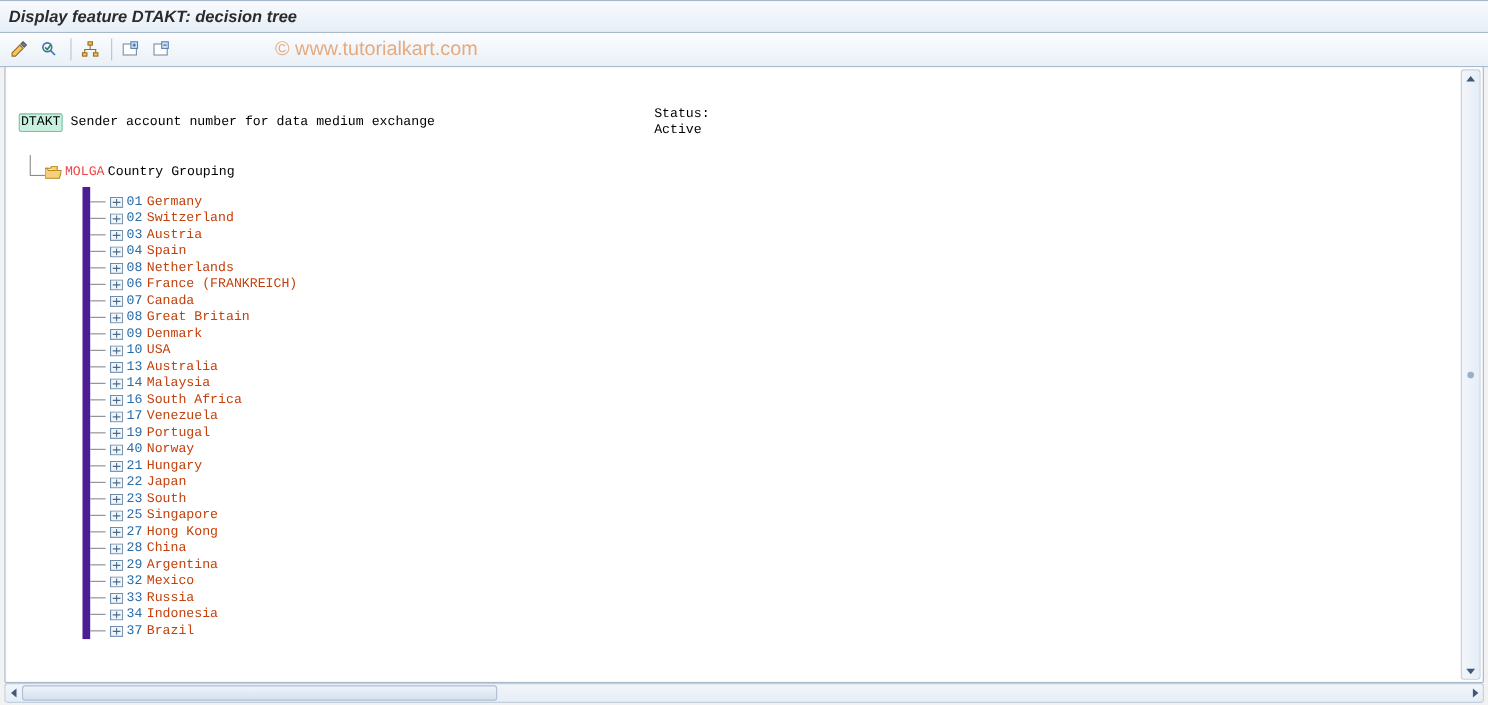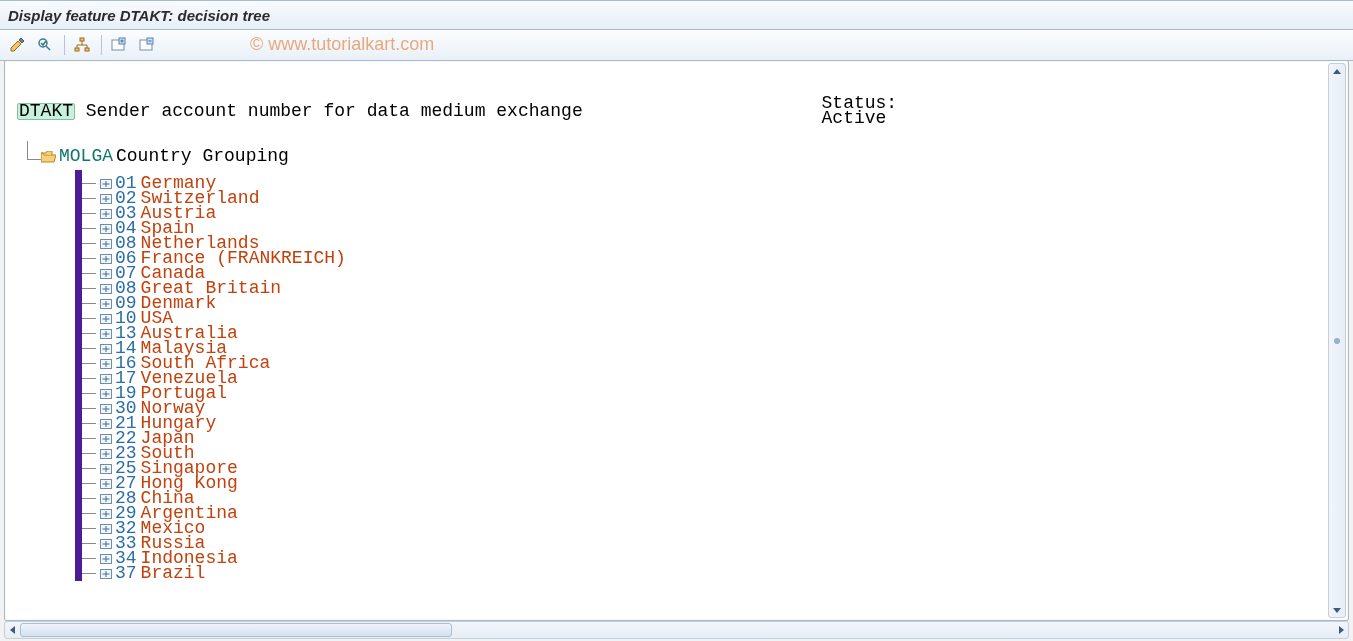--- a/index.html
+++ b/index.html
@@ -74,21 +74,21 @@
     box-shadow: inset 0 0 2px rgba(0,0,0,.1);
   }
   .content-inner {
     position: absolute;
     top: 2px;
     left: 2px;
     right: 20px;
     bottom: 2px;
     overflow: hidden;
     font-family: "Lucida Console", "Courier New", monospace;
-    font-size: 18px;
+    font-size: 12px;
     line-height: 15px;
     color: #000;
   }
 
   .tree-root {
     padding: 18px 0 0 10px;
   }
 
   .root-line { display: flex; align-items: center; gap: 1ch; }
   .root-key {
@@ -115,21 +115,21 @@
   }
   .lvl1-connector-h {
     position: absolute;
     left: -14px;
     top: 10px;
     width: 14px;
     border-top: 1px solid #8a8a8a;
   }
   .lvl1-row { display: flex; align-items: center; gap: 3px; }
   .folder-icon { }
-  .molga-key { color: #0f766e; font-family: inherit; }
+  .molga-key { color: #ef4444; font-family: inherit; }
 
   .lvl2 {
     margin: 6px 0 0 34px;
     position: relative;
     border-left: 7px solid #4c1d95;
     padding-top: 6px;
   }
   .lvl2-row {
     position: relative;
     height: 15px;
@@ -500,21 +500,21 @@
               <span class="row-label">Portugal</span>
             </div>
             <div class="lvl2-row nowrap">
               <span>
                 <svg width="12" height="10" viewBox="0 0 12 10">
                   <rect x="0.5" y="0.5" width="11" height="9" fill="#eef6ff" stroke="#6f8da8"></rect>
                   <line x1="6" y1="2" x2="6" y2="8" stroke="#4d6b86"></line>
                   <line x1="2.5" y1="5" x2="9.5" y2="5" stroke="#4d6b86"></line>
                 </svg>
               </span>
-              <span class="row-code">30</span>
+              <span class="row-code">40</span>
               <span class="row-label">Norway</span>
             </div>
             <div class="lvl2-row nowrap">
               <span>
                 <svg width="12" height="10" viewBox="0 0 12 10">
                   <rect x="0.5" y="0.5" width="11" height="9" fill="#eef6ff" stroke="#6f8da8"></rect>
                   <line x1="6" y1="2" x2="6" y2="8" stroke="#4d6b86"></line>
                   <line x1="2.5" y1="5" x2="9.5" y2="5" stroke="#4d6b86"></line>
                 </svg>
               </span>

